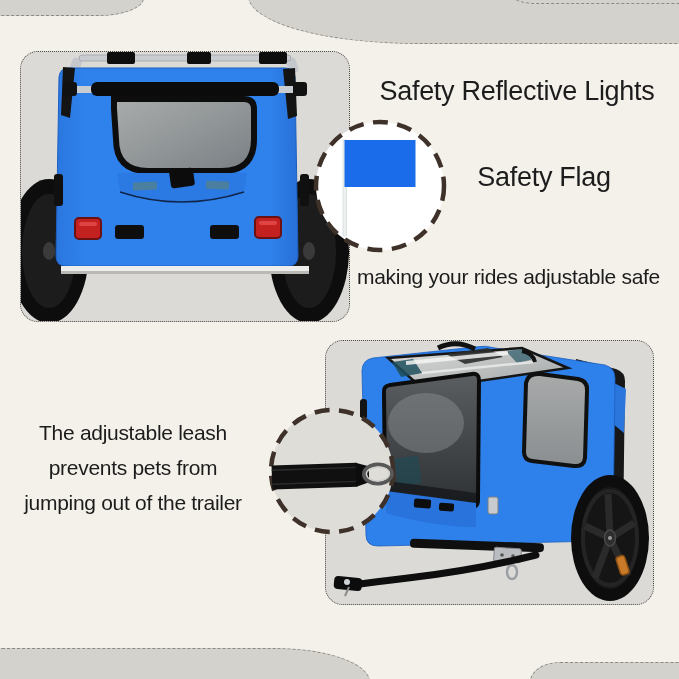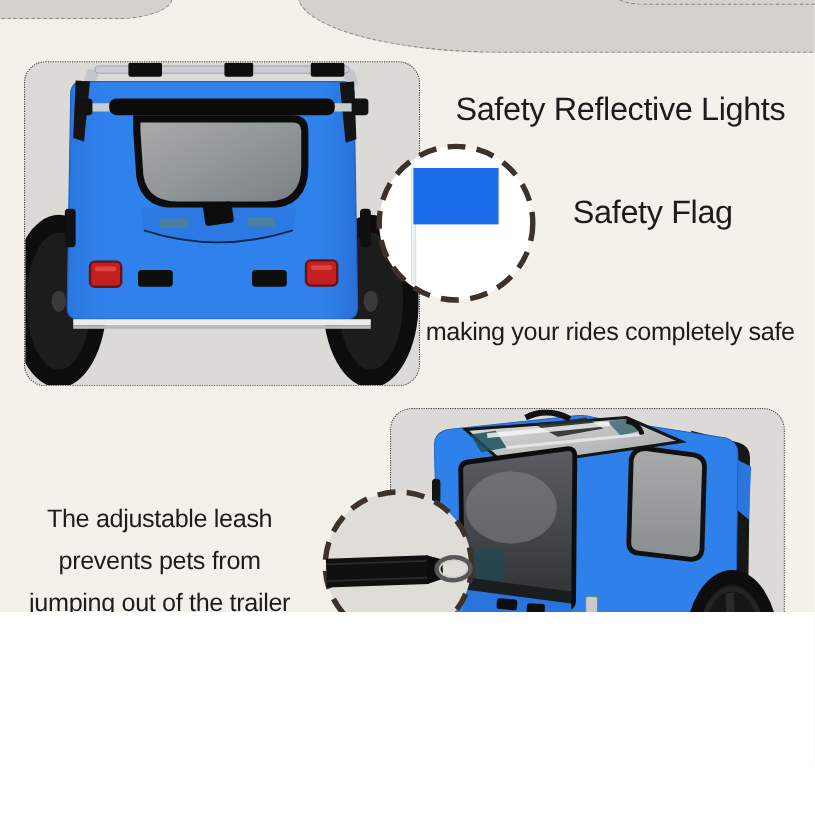--- a/index.html
+++ b/index.html
@@ -1,18 +1,18 @@
 <!DOCTYPE html>
 <html><head>
 <meta charset="utf-8">
 <style>
   html,body{margin:0;padding:0;}
   body{font-family:"Liberation Sans", sans-serif;}
   #stage{
-    position:relative;width:679px;height:510px;overflow:hidden;
+    position:relative;width:679px;height:679px;overflow:hidden;
     background:#F4F1EA;
   }
   
   .card{
     position:absolute;background:#D3D2CD;border:1px dashed #8C8A83;
   }
   .card.tl{left:-30px;top:-30px;width:172px;height:44px;border-radius:0 0 46px 0 / 0 0 18px 0;}
   .card.tr-big{left:248px;top:-60px;width:500px;height:102px;border-bottom-left-radius:170px 48px;}
   .card.tr-small{left:512px;top:-40px;width:220px;height:42px;border-bottom-left-radius:26px 8px;}
   .card.bl{left:-10px;top:648px;width:378px;height:70px;border-radius:12px 95px 0 0 / 8px 34px 0 0;}
@@ -220,20 +220,20 @@
         <rect x="4" y="75" width="85" height="1.4" fill="#2C2C2C"></rect>
         <path d="M88,57 L101,61 L101,77 L88,81 Z" fill="#0C0C0C"></path>
         <ellipse cx="110" cy="69" rx="14" ry="9.5" fill="none" stroke="#585858" stroke-width="4"></ellipse>
         <ellipse cx="110" cy="69" rx="11.5" ry="7" fill="none" stroke="#CFCFCB" stroke-width="1.5"></ellipse>
       </g>
     </svg>
   </div>
 
   <div class="txt title">Safety Reflective Lights</div>
   <div class="txt flag-label">Safety Flag</div>
-  <div class="txt safe-note">making your rides completely safe</div>
+  <div class="txt safe-note">making your rides adjustable safe</div>
   <div class="txt leash-note">
     <div>The adjustable leash</div>
     <div>prevents pets from</div>
     <div>jumping out of the trailer</div>
   </div>
 
 </div>
 
 </body></html>

